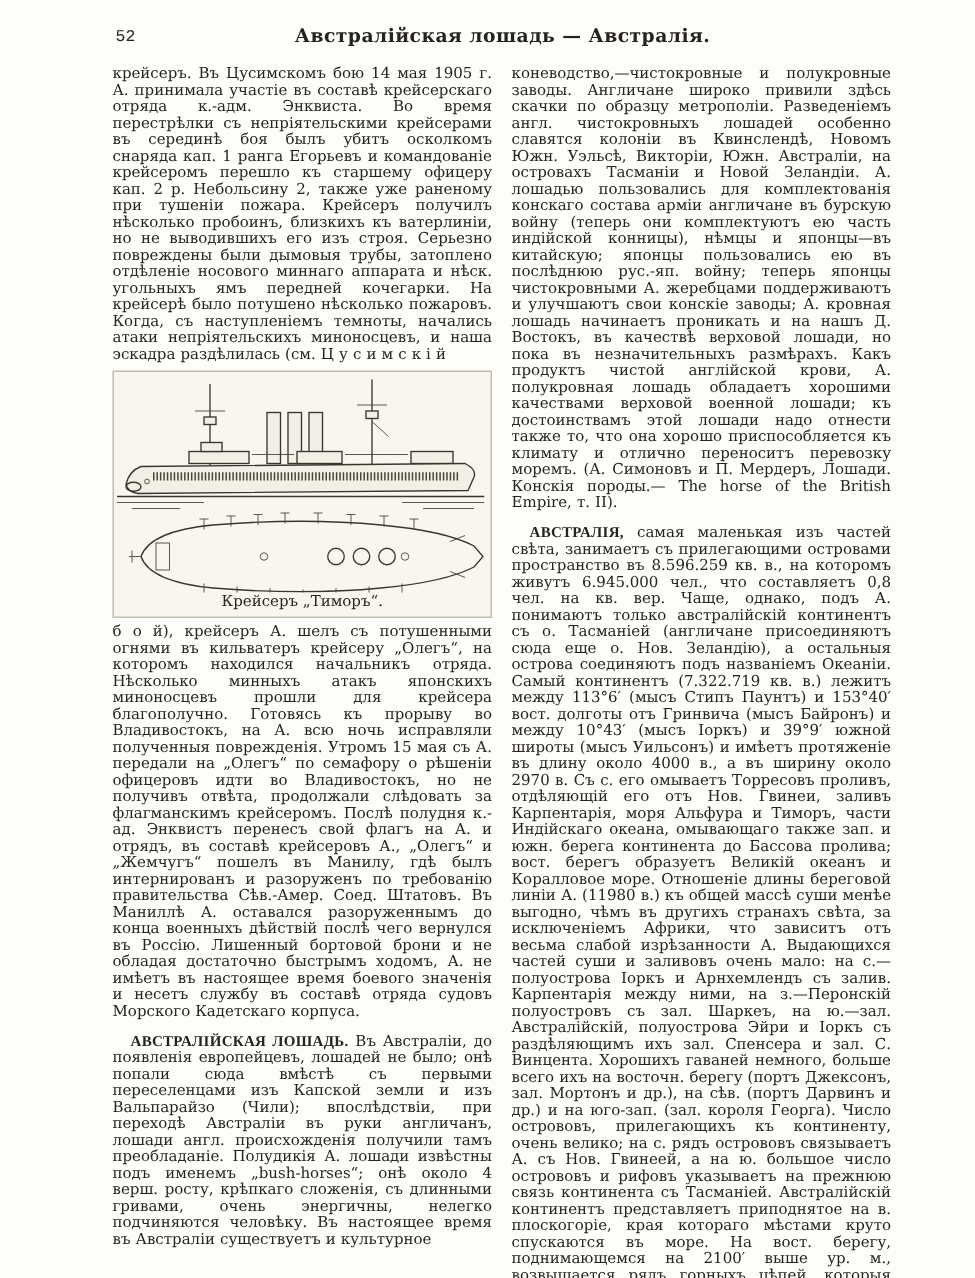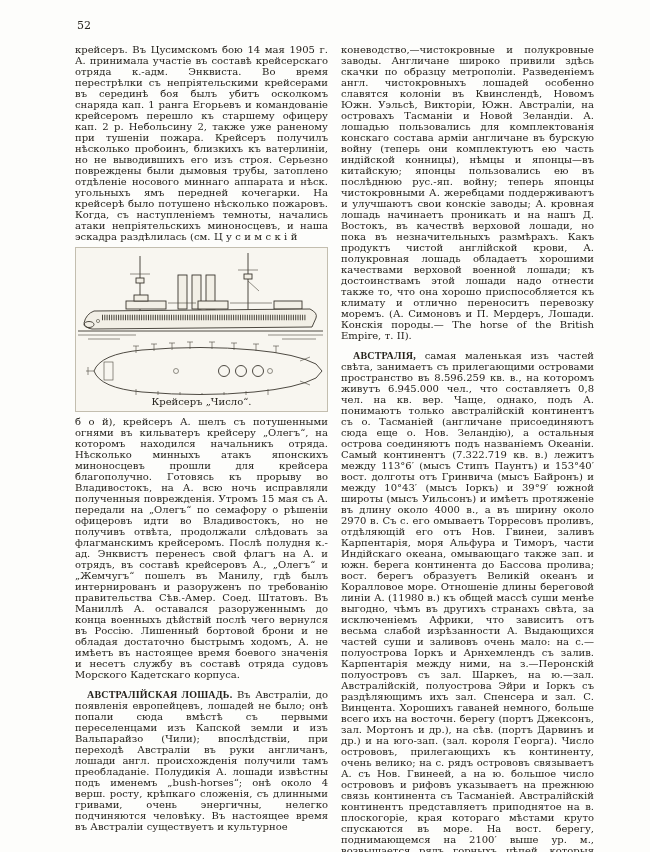--- a/index.html
+++ b/index.html
@@ -5,21 +5,21 @@
   html,body{margin:0;padding:0;}
   body{
     width:650px;height:852px;
     background:#fdfdfb;
     color:#26231d;
     font-family:"DejaVu Serif", serif;
     overflow:hidden;
   }
   .page{position:relative;padding:16px 55px 0 75px;width:520px;}
   .page-header{position:relative;height:22px;margin-bottom:6px;}
-  .pagenum{position:absolute;left:2px;top:3px;font-size:11px;}
+  .pagenum{position:absolute;left:2px;top:3px;font-size:11px;font-family:Liberation Mono, monospace;}
   .running-title{text-align:center;font-weight:bold;font-size:12.5px;letter-spacing:.3px;}
   .columns{display:flex;gap:13px;}
   .col{width:253px;}
   p{margin:0;text-align:justify;font-size:10px;line-height:11px;word-spacing:.2px;}
   p.indent{text-indent:12px;}
   .article{margin-top:9px;}
   .runhead{font-weight:bold;letter-spacing:.2px;font-family:Liberation Serif, serif;}
   .figure{
     margin:5px 0 4px 0;
     border:1px solid #c3beaf;
@@ -32,20 +32,21 @@
   .inkfill{stroke:#3a362e;fill:#f2efe6;stroke-width:.9;}
   .thin{stroke:#4a463c;fill:none;stroke-width:.6;}
 </style>
 </head>
 <body>
 
 <div class="page">
 
   <div class="page-header">
     <span class="pagenum">52</span>
+    <div class="running-title">Австралійская лошадь — Австралія.</div>
   </div>
 
   <div class="columns">
 
     <div class="col">
       <p>крейсеръ. Въ Цусимскомъ бою 14 мая 1905 г. А. принимала участіе въ составѣ крейсерскаго отряда к.-адм. Энквиста. Во время перестрѣлки съ непріятельскими крейсерами въ серединѣ боя былъ убитъ осколкомъ снаряда кап. 1 ранга Егорьевъ и командованіе крейсеромъ перешло къ старшему офицеру кап. 2 р. Небольсину 2, также уже раненому при тушеніи пожара. Крейсеръ получилъ нѣсколько пробоинъ, близкихъ къ ватерлиніи, но не выводившихъ его изъ строя. Серьезно повреждены были дымовыя трубы, затоплено отдѣленіе носового миннаго аппарата и нѣск. угольныхъ ямъ передней кочегарки. На крейсерѣ было потушено нѣсколько пожаровъ. Когда, съ наступленіемъ темноты, начались атаки непріятельскихъ миноносцевъ, и наша эскадра раздѣлилась (см. Ц у с и м с к і й</p>
 
       <div class="figure">
         <svg width="245" height="144" viewBox="0 0 245 144">
 
@@ -125,21 +126,21 @@
               <line x1="168" y1="140" x2="168" y2="147"></line>
                 <line x1="165" y1="147" x2="171" y2="147"></line>
               <line x1="190" y1="138" x2="190" y2="145"></line>
                 <line x1="187" y1="145" x2="193" y2="145"></line>
             </g>
 
             <path class="thin" d="M8,120 L16,120 M10,116 L10,124"></path>
             <path class="thin" d="M222,110 L232,106 M222,130 L232,134"></path>
           </g>
         </svg>
-        <div class="figcaption">Крейсеръ „Число“.</div>
+        <div class="figcaption">Крейсеръ „Тиморъ“.</div>
       </div>
 
       <p>б о й), крейсеръ А. шелъ съ потушенными огнями въ кильватеръ крейсеру „Олегъ“, на которомъ находился начальникъ отряда. Нѣсколько минныхъ атакъ японскихъ миноносцевъ прошли для крейсера благополучно. Готовясь къ прорыву во Владивостокъ, на А. всю ночь исправляли полученныя поврежденія. Утромъ 15 мая съ А. передали на „Олегъ“ по семафору о рѣшеніи офицеровъ идти во Владивостокъ, но не получивъ отвѣта, продолжали слѣдовать за флагманскимъ крейсеромъ. Послѣ полудня к.-ад. Энквистъ перенесъ свой флагъ на А. и отрядъ, въ составѣ крейсеровъ А., „Олегъ“ и „Жемчугъ“ пошелъ въ Манилу, гдѣ былъ интернированъ и разоруженъ по требованію правительства Сѣв.-Амер. Соед. Штатовъ. Въ Маниллѣ А. оставался разоруженнымъ до конца военныхъ дѣйствій послѣ чего вернулся въ Россію. Лишенный бортовой брони и не обладая достаточно быстрымъ ходомъ, А. не имѣетъ въ настоящее время боевого значенія и несетъ службу въ составѣ отряда судовъ Морского Кадетскаго корпуса.</p>
 
       <p class="indent article"><span class="runhead">АВСТРАЛІЙСКАЯ ЛОШАДЬ.</span> <span>Въ Австраліи, до появленія европейцевъ, лошадей не было; онѣ попали сюда вмѣстѣ съ первыми переселенцами изъ Капской земли и изъ Вальпарайзо (Чили); впослѣдствіи, при переходѣ Австраліи въ руки англичанъ, лошади англ. происхожденія получили тамъ преобладаніе. Полудикія А. лошади извѣстны подъ именемъ „bush-horses“; онѣ около 4 верш. росту, крѣпкаго сложенія, съ длинными гривами, очень энергичны, нелегко подчиняются человѣку. Въ настоящее время въ Австраліи существуетъ и культурное</span></p>
     </div>
 
     <div class="col">
       <p>коневодство,—чистокровные и полукровные заводы. Англичане широко привили здѣсь скачки по образцу метрополіи. Разведеніемъ англ. чистокровныхъ лошадей особенно славятся колоніи въ Квинслендѣ, Новомъ Южн. Уэльсѣ, Викторіи, Южн. Австраліи, на островахъ Тасманіи и Новой Зеландіи. А. лошадью пользовались для комплектованія конскаго состава арміи англичане въ бурскую войну (теперь они комплектуютъ ею часть индійской конницы), нѣмцы и японцы—въ китайскую; японцы пользовались ею въ послѣднюю рус.-яп. войну; теперь японцы чистокровными А. жеребцами поддерживаютъ и улучшаютъ свои конскіе заводы; А. кровная лошадь начинаетъ проникать и на нашъ Д. Востокъ, въ качествѣ верховой лошади, но пока въ незначительныхъ размѣрахъ. Какъ продуктъ чистой англійской крови, А. полукровная лошадь обладаетъ хорошими качествами верховой военной лошади; къ достоинствамъ этой лошади надо отнести также то, что она хорошо приспособляется къ климату и отлично переноситъ перевозку моремъ. (А. Симоновъ и П. Мердеръ, Лошади. Конскія породы.— The horse of the British Empire, т. II).</p>
 

